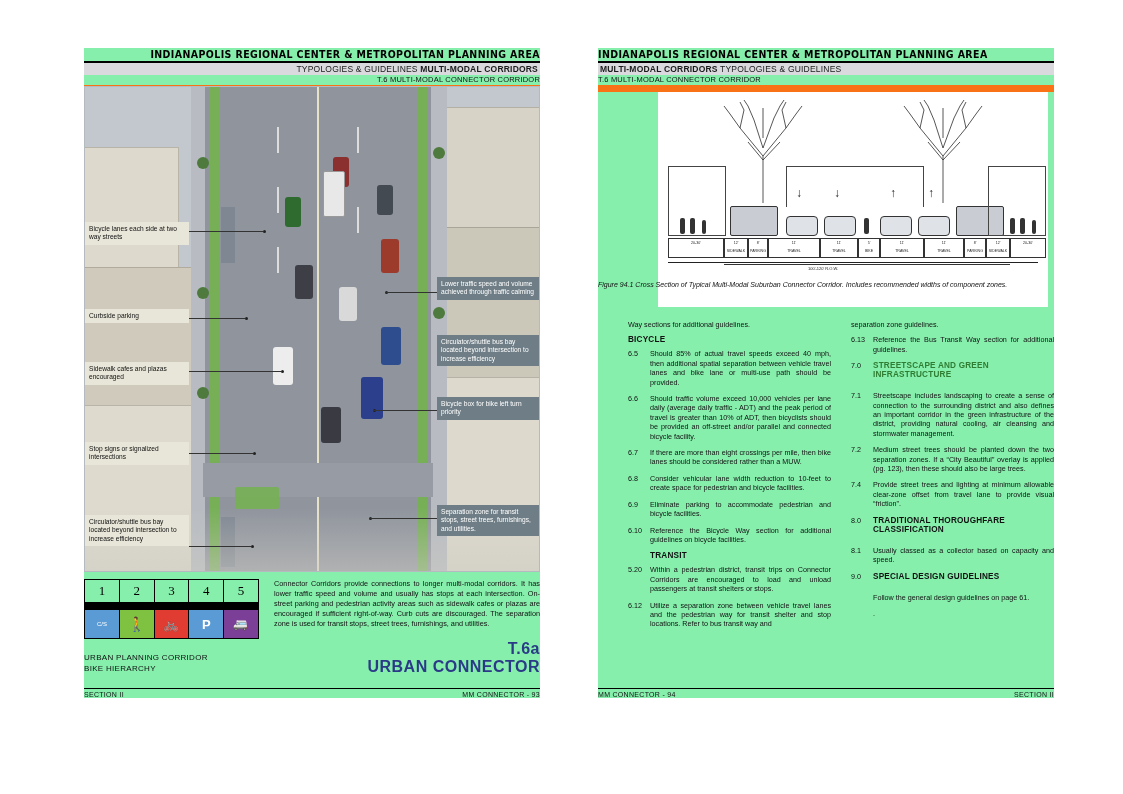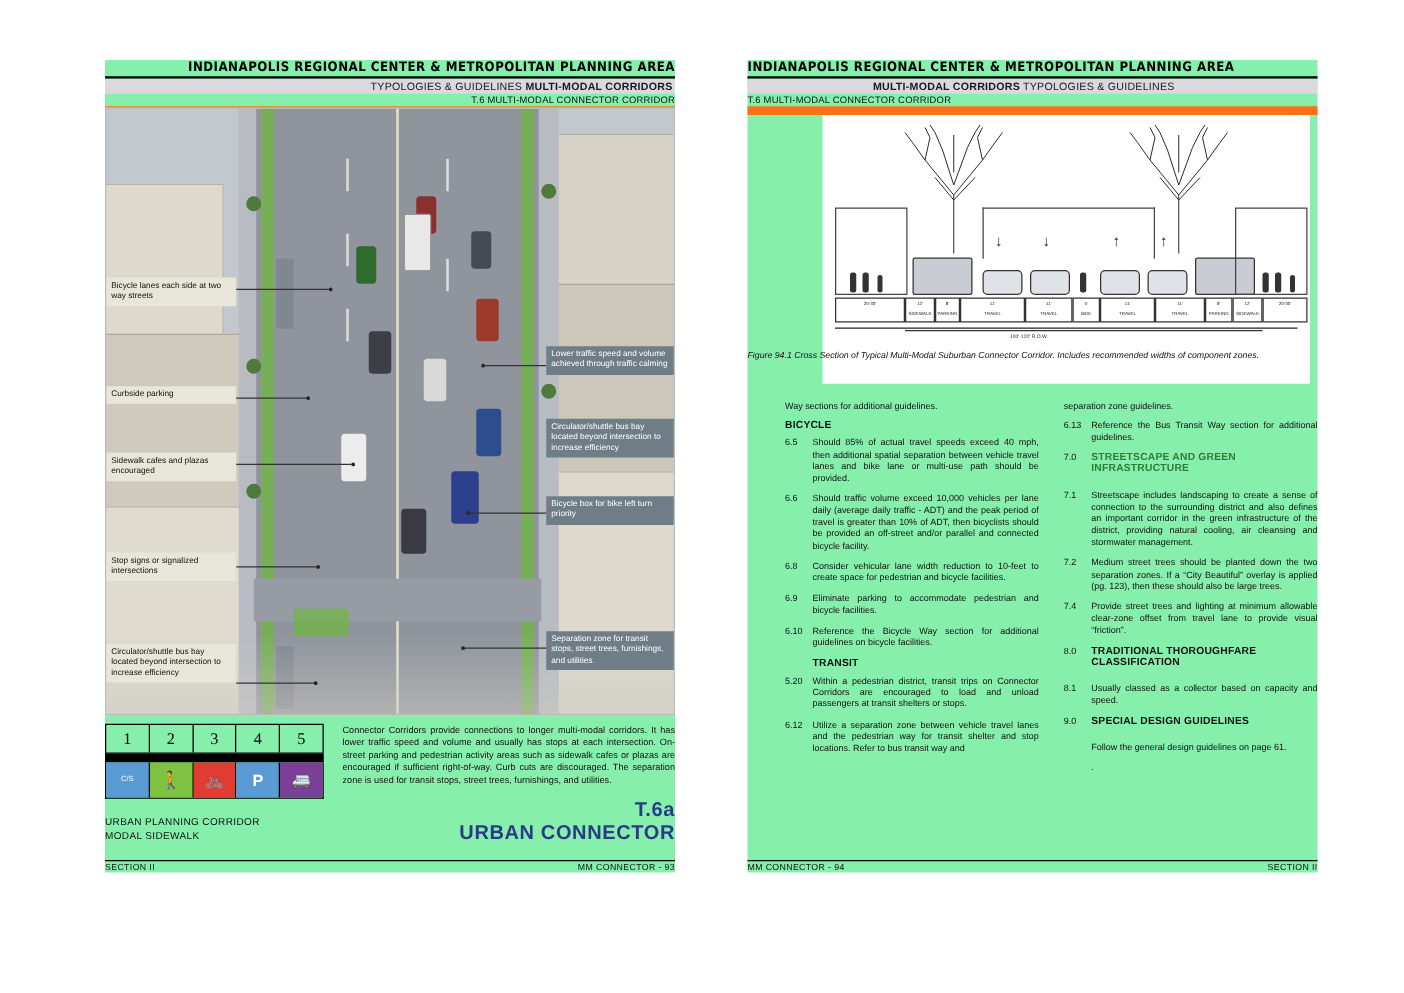--- a/index.html
+++ b/index.html
@@ -57,21 +57,21 @@
     color: #111;
     border-bottom: 7px solid #f97316;
     padding-bottom: 1px;
     margin-top: 0;
   }
   .hdr-sub.right { text-align: right; }
   .hdr-sub.left { text-align: left; }
 
   
   .hdr-title.l { text-align: left; }
-  .hdr-band.l { text-align: center; padding-left: 2px; padding-right: 16px; }
+  .hdr-band.l { text-align: left; padding-left: 2px; padding-right: 16px; }
 
   
   .illus {
     position: absolute;
     left: 0;
     top: 38px;
     width: 456px;
     height: 486px;
     background: #bfc4cc;
     overflow: hidden;
@@ -380,21 +380,21 @@
           </div>
         <div class="hb-blue">
             <span style="color:#fff;font-size:13px;font-weight:bold;">P</span>
           </div>
         <div class="hb-purple">
             <span style="color:#fff;font-size:12px;">🚐</span>
           </div>
       </div>
       <div class="hier-label">
         <div>URBAN PLANNING CORRIDOR</div>
-        <div>MODAL SIDEWALK</div>
+        <div>BIKE HIERARCHY</div>
       </div>
     </div>
 
     <div class="connector-note">Connector Corridors provide connections to longer multi-modal corridors.  It has lower traffic speed and volume and usually has stops at each intersection.  On-street parking and pedestrian activity areas such as sidewalk cafes or plazas are encouraged if sufficient right-of-way.  Curb cuts are discouraged.  The separation zone is used for transit stops, street trees, furnishings, and utilities.</div>
 
     <div class="big-label">
       <div class="t6">T.6a</div>
       <div class="uc">URBAN CONNECTOR</div>
     </div>
 
@@ -519,20 +519,24 @@
 
         <div class="para">
           <div class="num">6.5</div>
           <div class="txt">Should 85% of actual travel speeds exceed 40 mph, then additional spatial separation between vehicle travel lanes and bike lane or multi-use path should be provided.</div>
         </div>
         <div class="para">
           <div class="num">6.6</div>
           <div class="txt">Should traffic volume exceed 10,000 vehicles per lane daily (average daily traffic - ADT) and the peak period of travel is greater than 10% of ADT, then bicyclists should be provided an off-street and/or parallel and connected bicycle facility.</div>
         </div>
         <div class="para">
+          <div class="num">6.7</div>
+          <div class="txt">If there are more than eight crossings per mile, then bike lanes should be considered rather than a MUW.</div>
+        </div>
+        <div class="para">
           <div class="num">6.8</div>
           <div class="txt">Consider vehicular lane width reduction to 10-feet to create space for pedestrian and bicycle facilities.</div>
         </div>
         <div class="para">
           <div class="num">6.9</div>
           <div class="txt">Eliminate parking to accommodate pedestrian and bicycle facilities.</div>
         </div>
         <div class="para">
           <div class="num">6.10</div>
           <div class="txt">Reference the Bicycle Way section for additional guidelines on bicycle facilities.</div>

